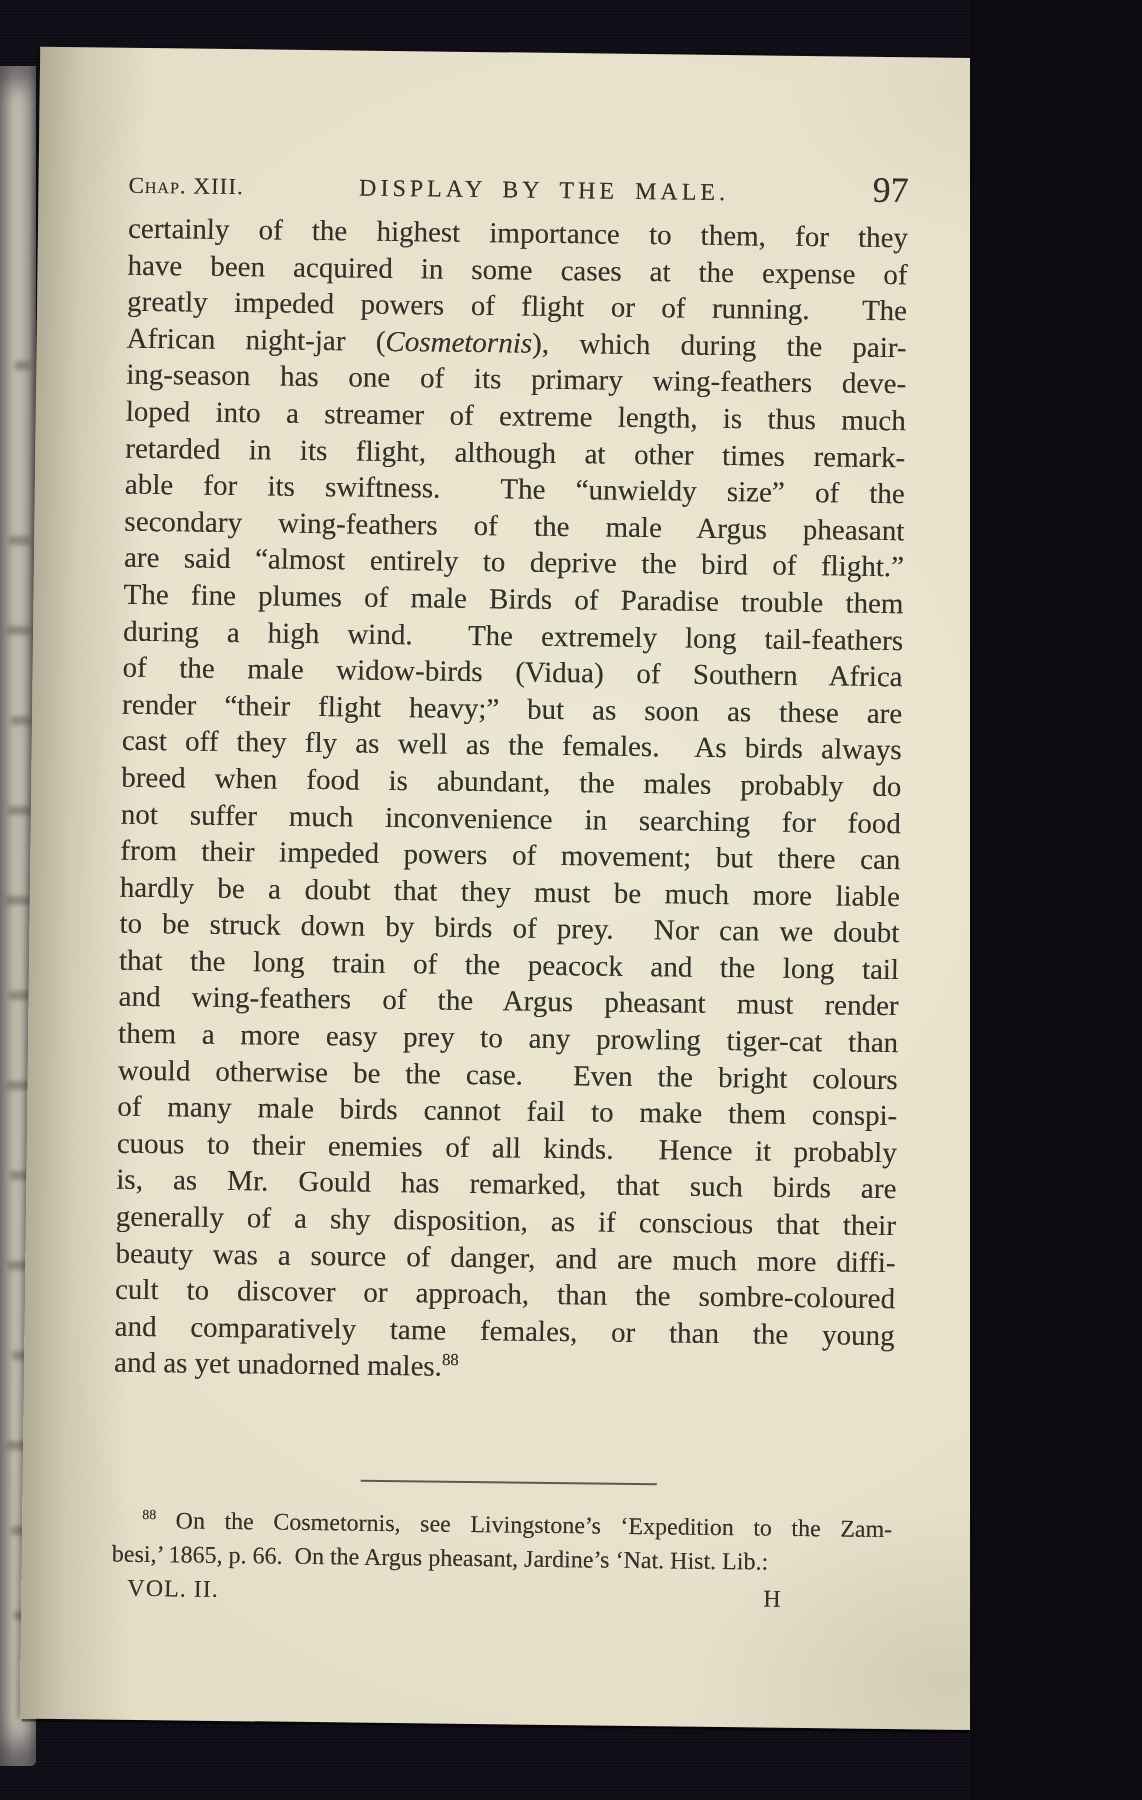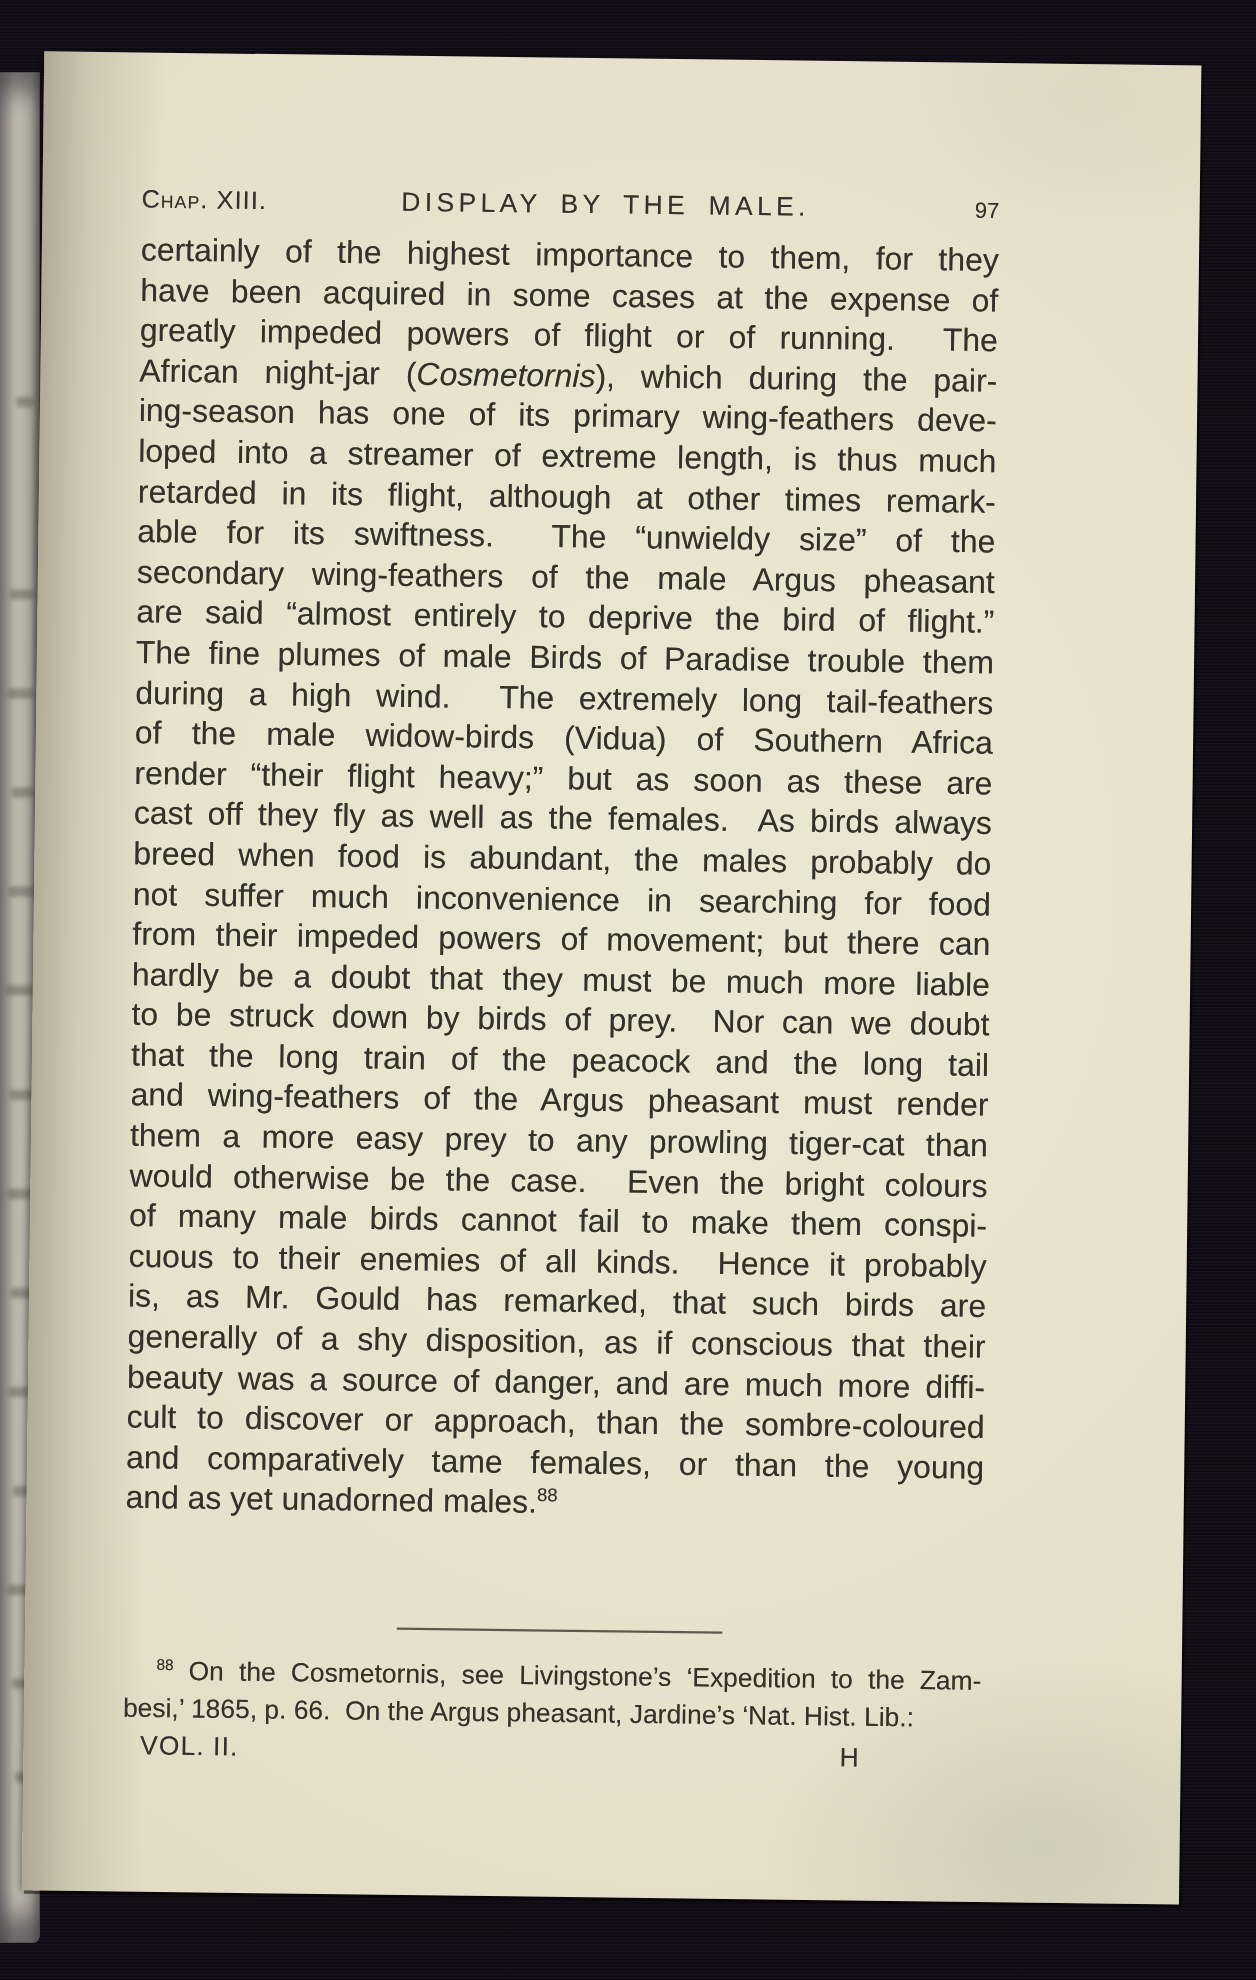--- a/index.html
+++ b/index.html
@@ -1,20 +1,20 @@
 <!DOCTYPE html>
 <html><head>
 <meta charset="utf-8">
 <style>
   html,body{margin:0;padding:0;background:#0d0a10;}
-  .scene{position:relative;width:1142px;height:1800px;overflow:hidden;
+  .scene{position:relative;width:970px;height:1800px;overflow:hidden;
     background:
       repeating-linear-gradient(0deg, #0e0b12 0px, #0e0b12 1px, #171320 2px, #120e18 3px),
       #110e15;
-    font-family:Liberation Sans, sans-serif;}
+    font-family:Liberation Serif, serif;}
   
   .edge-strip{position:absolute;left:0;top:66px;width:36px;height:1700px;
     background:linear-gradient(90deg,#b9b6a8 0%,#d6d2c2 35%,#cdc9ba 80%,#a9a597 100%);
     box-shadow:inset 0 18px 22px rgba(40,36,48,.55), inset 0 -24px 26px rgba(40,36,48,.6);
     border-radius:0 0 6px 0;}
   .ghost{position:absolute;right:5px;height:9px;background:rgba(78,74,64,.42);
     filter:blur(2px);border-radius:2px;}
   
   .page{position:absolute;left:30px;top:53px;width:1052px;height:1672px;
     transform:rotate(0.7deg);transform-origin:50% 50%;
@@ -25,21 +25,21 @@
     box-shadow:2px 3px 0 rgba(0,0,0,.45), -2px 0 6px rgba(0,0,0,.35);}
   .gutter-shadow{position:absolute;left:0;top:0;bottom:0;width:110px;
     background:linear-gradient(90deg, rgba(92,85,66,.38) 0%, rgba(92,85,66,.16) 38%, rgba(92,85,66,0) 100%);}
   .content{position:absolute;left:0;top:0;right:0;bottom:0;
     padding:117px 0 0 90px;width:780px;color:#35312a;
     text-shadow:0 0 .5px rgba(53,48,40,.55);}
   .header{display:flex;justify-content:space-between;align-items:baseline;
     height:32px;line-height:32px;}
   .chap{font-variant:small-caps;font-size:23px;letter-spacing:1px;}
   .title{font-size:24px;letter-spacing:4px;word-spacing:7px;transform:translateX(-14px);}
-  .pagenum{font-size:20px;}
+  .pagenum{font-size:36px;}
   .body-block{margin-top:13px;}
   .body-line{width:780px;height:36.6px;line-height:36.6px;font-size:29px;
     text-align:justify;text-align-last:justify;white-space:pre-wrap;}
   .body-line.last-line{text-align-last:left;}
   .it{font-style:italic;}
   sup{font-size:.58em;line-height:0;vertical-align:super;}
   .footnote-rule{margin:96px 0 0 248px;width:296px;border-top:2px solid rgba(55,50,42,.78);}
   .footnote-block{margin-top:24px;}
   .footnote-line{width:780px;height:34px;line-height:34px;font-size:24px;
     text-align:justify;text-align-last:justify;white-space:pre-wrap;}

